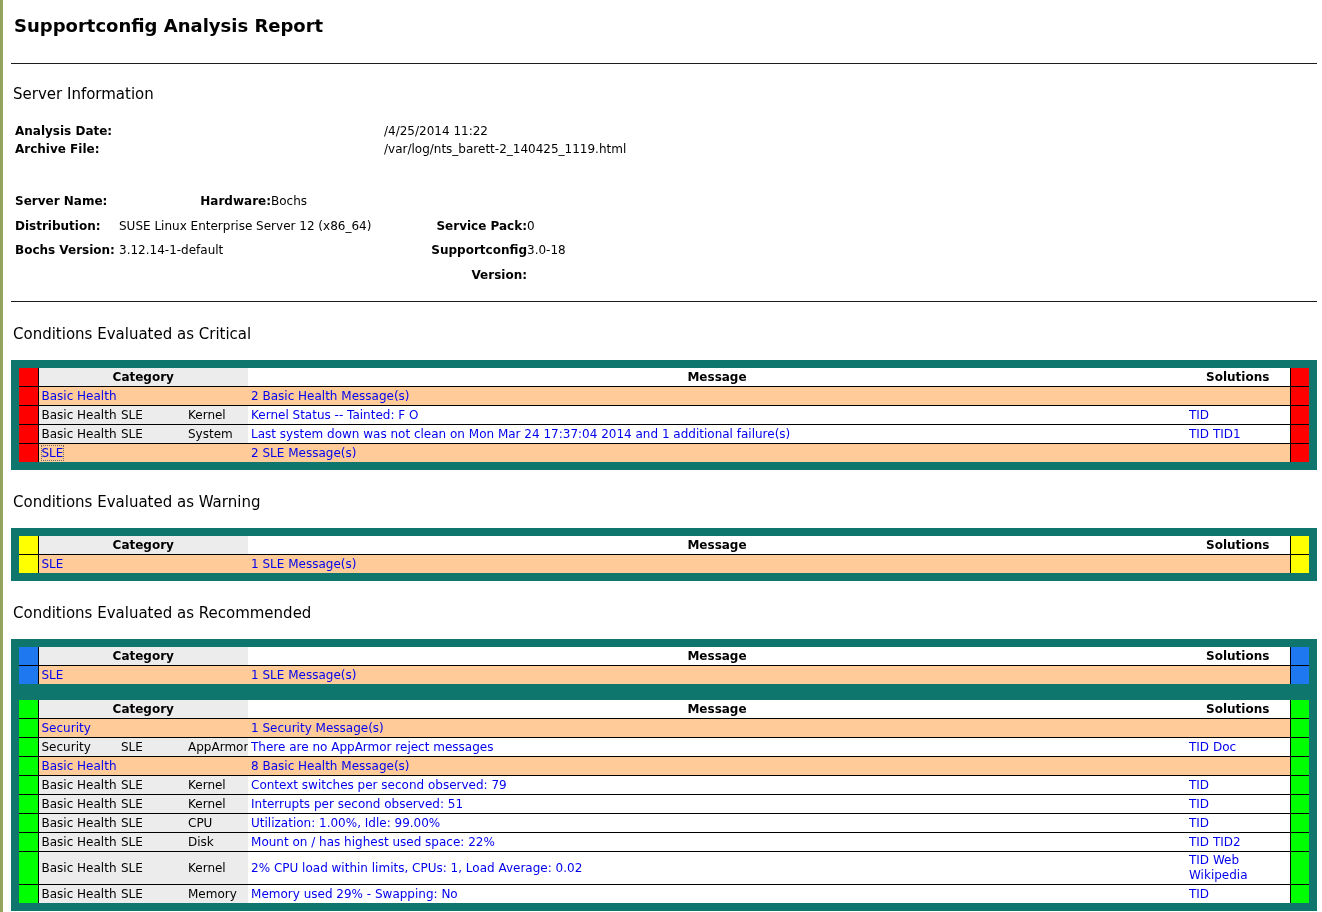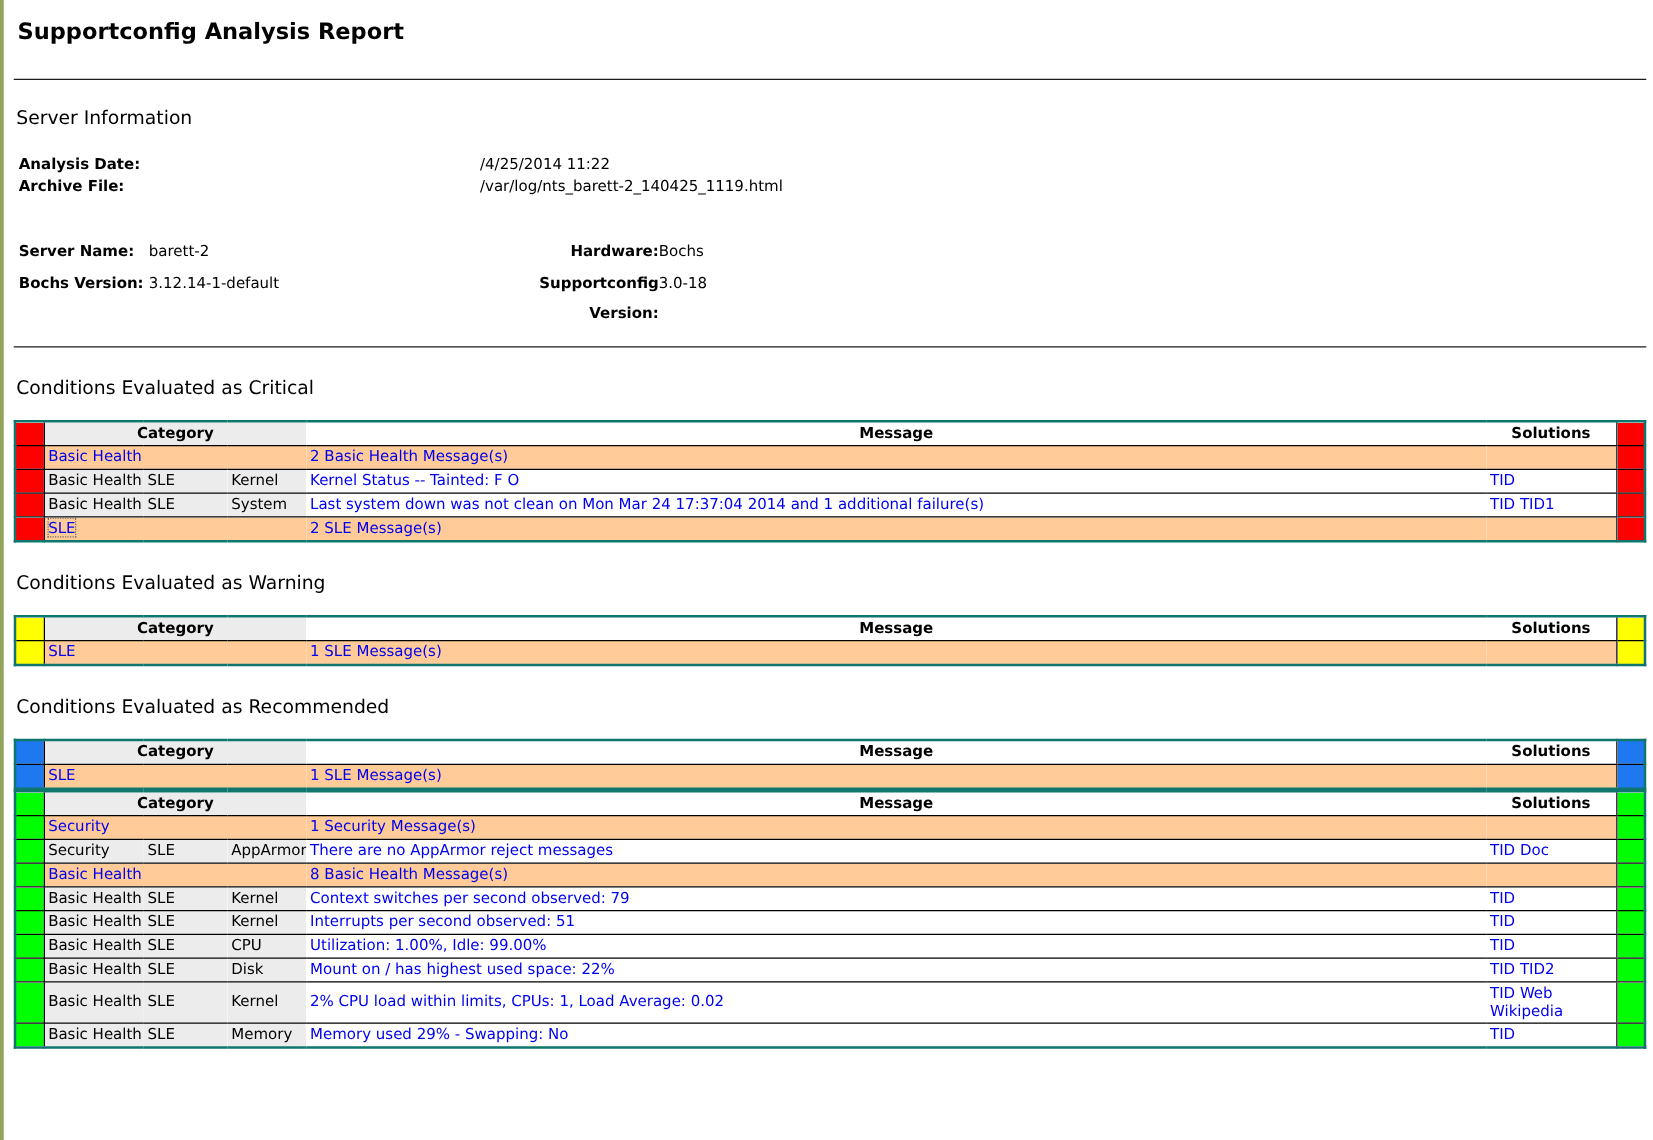--- a/index.html
+++ b/index.html
@@ -19,21 +19,21 @@
   .meta-label{font-weight:bold;width:373px;padding-left:4px;box-sizing:border-box;}
   .details-block{margin:31px 0 0 0;}
   .detail-row{display:flex;font-size:12px;line-height:24.6px;}
   .d-label{font-weight:bold;width:108px;padding-left:4px;box-sizing:border-box;}
   .d-value{width:256px;}
   .d-label2{font-weight:bold;width:152px;text-align:right;}
   .d-value2{flex:1;}
   #rule2{margin-top:14px;}
 
   table.conditions{
-    width:100%;border-collapse:collapse;border:2px solid #0f766e;
+    width:100%;border-collapse:collapse;border:8px solid #0f766e;
     font-size:12px;table-layout:fixed;margin:0;
   }
   th,td{
     padding:1px 3px;height:16px;line-height:15px;
     border-top:1px solid #000;border-bottom:1px solid #000;
     overflow:hidden;white-space:nowrap;text-align:left;vertical-align:middle;
   }
   th{font-weight:bold;}
   .colorcell{border-left:1px solid #000;border-right:1px solid #000;padding:0;}
   .cat-header{background:var(--cat-bg);text-align:center;}
@@ -61,23 +61,28 @@
     </div>
     <div class="meta-row">
       <span class="meta-label">Archive File:</span>
       <span class="meta-value">/var/log/nts_barett-2_140425_1119.html</span>
     </div>
   </div>
 
   <div class="details-block">
     <div class="detail-row">
       <span class="d-label">Server Name:</span>
-      <span class="d-value">barett-2</span>
       <span class="d-label2">Hardware:</span>
       <span class="d-value2">Bochs</span>
+    </div>
+    <div class="detail-row">
+      <span class="d-label">Distribution:</span>
+      <span class="d-value">SUSE Linux Enterprise Server 12 (x86_64)</span>
+      <span class="d-label2">Service Pack:</span>
+      <span class="d-value2">0</span>
     </div>
     <div class="detail-row">
       <span class="d-label">Bochs Version:</span>
       <span class="d-value">3.12.14-1-default</span>
       <span class="d-label2">Supportconfig Version:</span>
       <span class="d-value2">3.0-18</span>
     </div>
   </div>
 
   <hr class="rule" id="rule2">

